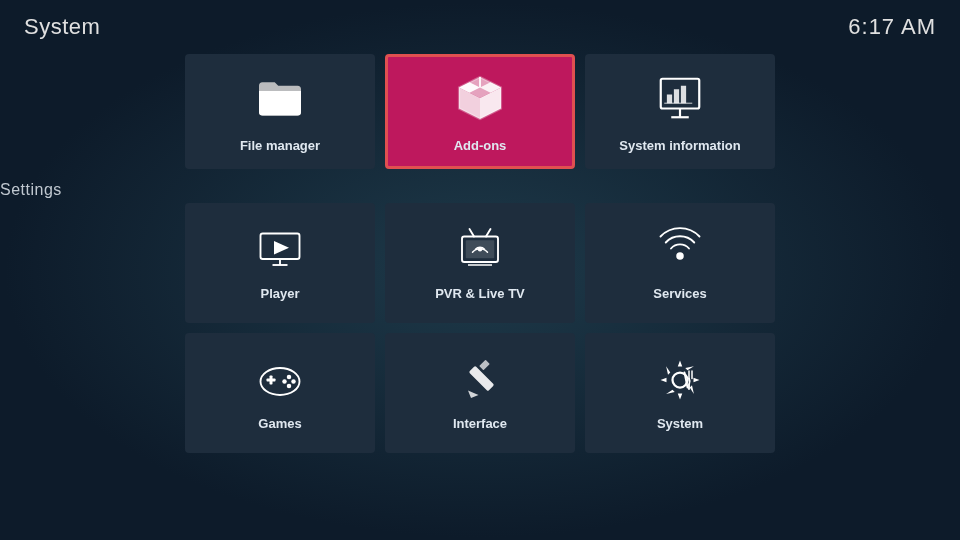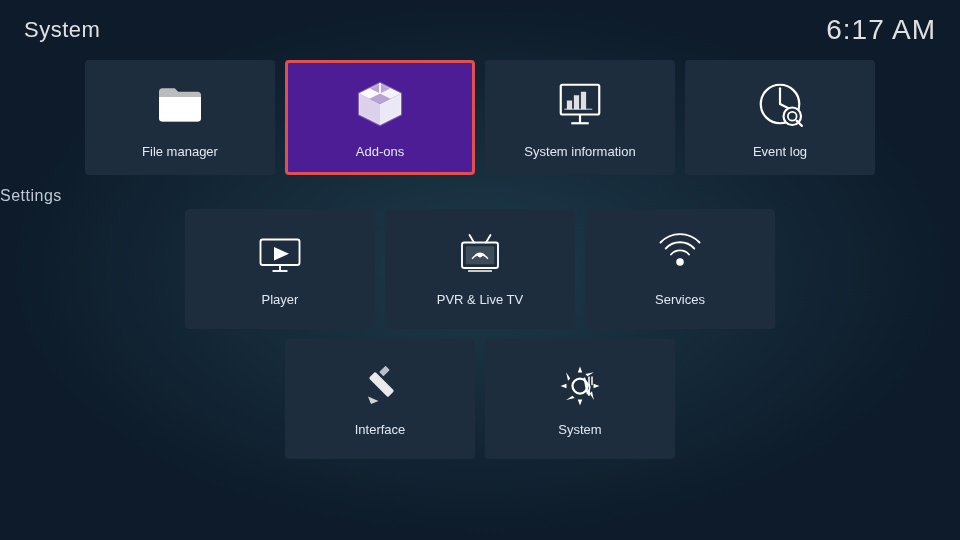--- a/index.html
+++ b/index.html
@@ -39,21 +39,21 @@
     }
 
     .header-title {
       font-size: 22px;
       font-weight: 300;
       color: #e0e0e0;
       letter-spacing: 0.5px;
     }
 
     .header-time {
-      font-size: 28px;
+      font-size: 22px;
       font-weight: 300;
       color: #e0e0e0;
       letter-spacing: 1px;
     }
 
     
     .top-row {
       display: flex;
       justify-content: center;
       gap: 10px;
@@ -89,27 +89,27 @@
       flex-direction: column;
       align-items: center;
       justify-content: center;
       cursor: pointer;
       position: relative;
       transition: background 0.15s;
       gap: 8px;
     }
 
     .tile.highlighted {
-      background: #4c1d95;
+      background: #be185d;
       border: 3px solid #e05050;
     }
 
     .tile-label {
       font-size: 13px;
-      font-weight: 400;
+      font-weight: 700;
       color: #e0e8f0;
       text-align: center;
     }
 
     
     .tile-icon svg {
       width: 56px;
       height: 56px;
       fill: white;
     }
@@ -177,36 +177,20 @@
 
           <rect x="17" y="28" width="6" height="10" fill="white" opacity="0.85"></rect>
           <rect x="25" y="22" width="6" height="16" fill="white" opacity="0.85"></rect>
           <rect x="33" y="18" width="6" height="20" fill="white" opacity="0.85"></rect>
           <line x1="14" y1="38" x2="46" y2="38" stroke="white" stroke-width="1.5" opacity="0.6"></line>
         </svg>
       </div>
       <span class="tile-label">System information</span>
     </div>
 
-    <div class="tile">
-      <div class="tile-icon">
-        <svg viewBox="0 0 64 64" xmlns="http://www.w3.org/2000/svg">
-
-          <circle cx="32" cy="32" r="22" fill="none" stroke="white" stroke-width="2.5"></circle>
-
-          <line x1="32" y1="32" x2="32" y2="14" stroke="white" stroke-width="2.5" stroke-linecap="round"></line>
-          <line x1="32" y1="32" x2="44" y2="38" stroke="white" stroke-width="2.5" stroke-linecap="round"></line>
-
-          <circle cx="46" cy="46" r="10" fill="#1e2d3d" stroke="white" stroke-width="2.5"></circle>
-          <line x1="51" y1="51" x2="57" y2="57" stroke="white" stroke-width="2.5" stroke-linecap="round"></line>
-          <circle cx="46" cy="46" r="5" fill="none" stroke="white" stroke-width="2"></circle>
-        </svg>
-      </div>
-      <span class="tile-label">Event log</span>
-    </div>
 
   </div>
 
   <div class="section-label">Settings</div>
 
   <div class="grid-row">
 
     <div class="tile">
       <div class="tile-icon-sm">
         <svg viewBox="0 0 64 64" xmlns="http://www.w3.org/2000/svg">
@@ -252,20 +236,37 @@
           <path d="M6,14 A36,36 0 0,1 58,14" fill="none" stroke="white" stroke-width="2.5" stroke-linecap="round"></path>
         </svg>
       </div>
       <span class="tile-label">Services</span>
     </div>
 
   </div>
 
   <div class="grid-row">
 
+    <div class="tile">
+      <div class="tile-icon-sm">
+        <svg viewBox="0 0 64 64" xmlns="http://www.w3.org/2000/svg">
+
+          <ellipse cx="32" cy="34" rx="26" ry="18" fill="none" stroke="white" stroke-width="2.5"></ellipse>
+
+          <rect x="14" y="30" width="12" height="4" rx="1" fill="white"></rect>
+          <rect x="18" y="26" width="4" height="12" rx="1" fill="white"></rect>
+
+          <circle cx="44" cy="28" r="3" fill="white"></circle>
+          <circle cx="50" cy="34" r="3" fill="white"></circle>
+          <circle cx="38" cy="34" r="3" fill="white"></circle>
+          <circle cx="44" cy="40" r="3" fill="white"></circle>
+        </svg>
+      </div>
+      <span class="tile-label">Games</span>
+    </div>
 
     <div class="tile">
       <div class="tile-icon-sm">
         <svg viewBox="0 0 64 64" xmlns="http://www.w3.org/2000/svg">
 
           <rect x="28" y="12" width="12" height="36" rx="2" fill="white" opacity="0.9" transform="rotate(-45 34 30)"></rect>
           <polygon points="16,46 20,56 30,52" fill="white" opacity="0.8"></polygon>
           <rect x="32" y="8" width="12" height="8" rx="1" fill="white" opacity="0.7" transform="rotate(-45 38 12)"></rect>
         </svg>
       </div>

